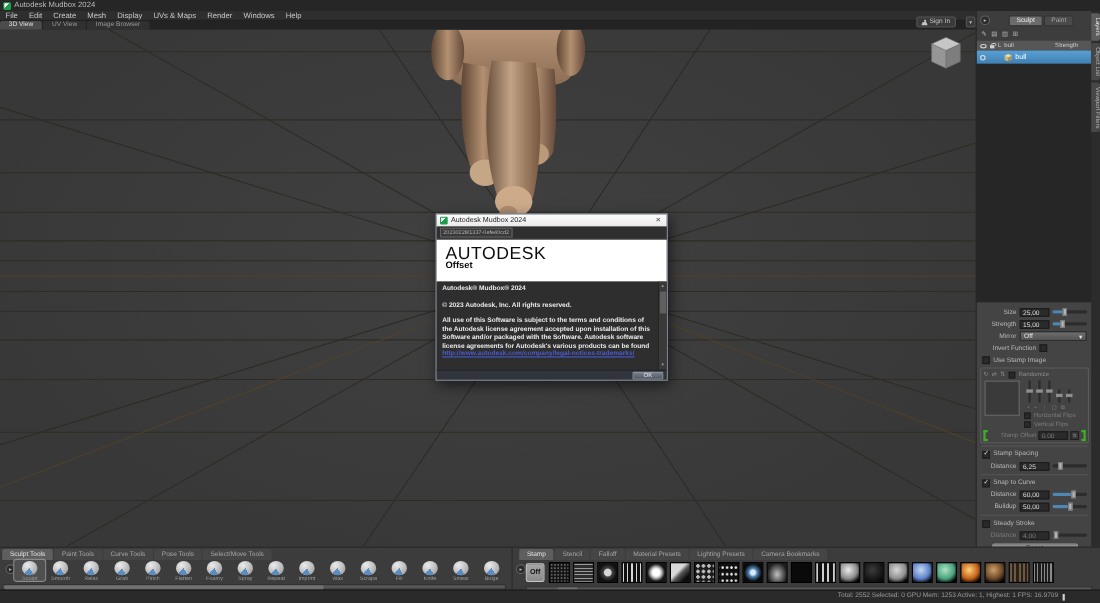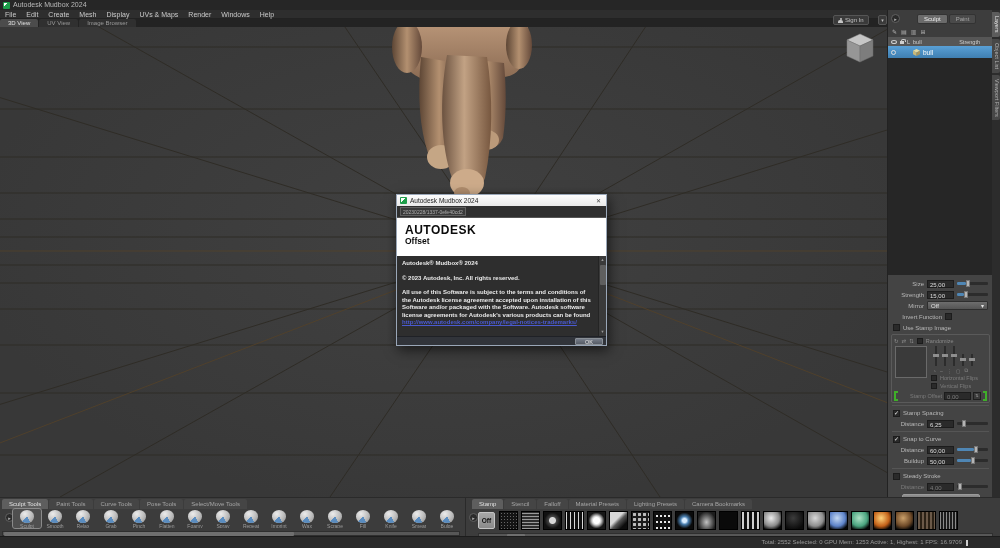--- a/index.html
+++ b/index.html
@@ -93,21 +93,21 @@
   .props-scroll .thumb{position:absolute;left:0;top:4px;width:5px;height:70px;background:#5d5d5d;border-radius:2px;}
   
   .dialog{position:absolute;left:396px;top:194px;width:211px;height:152px;background:#2e2e2e;
           border:1px solid #9aa7b8;box-shadow:2px 4px 12px rgba(0,0,0,.6);}
   .d-title{height:11px;background:linear-gradient(#fdfdfd,#e9e9e9);display:flex;align-items:center;gap:3px;padding:0 3px;}
   .d-title .t{font-size:6.5px;color:#1c1c1c;flex:1;white-space:nowrap;}
   .d-close{font-size:6px;color:#444;padding:0 2px;line-height:10px;}
   .d-ver{height:12px;background:#2f2f2f;border-bottom:1px solid #555;display:flex;align-items:center;padding:0 3px;}
   .d-ver span{font-size:5px;color:#b0b0b0;background:#3a3a3a;border:1px solid #606060;padding:0.5px 2px;line-height:6px;}
   .d-logo{height:38px;background:#fff;padding:7px 0 0 8px;}
-  .d-logo .a1{font-size:12px;font-weight:bold;color:#0c0c0c;letter-spacing:0.5px;line-height:11px;}
+  .d-logo .a1{font-size:16px;font-weight:normal;color:#0c0c0c;letter-spacing:0.5px;line-height:11px;}
   .d-logo .a2{font-size:8.5px;font-weight:bold;color:#0c0c0c;line-height:10px;}
   .d-text{position:relative;height:80px;background:#2e2e2e;overflow:hidden;}
   .d-text .inner{position:absolute;left:0;top:0;right:8px;padding:4px 3px 0 5px;font-size:6px;font-weight:bold;
                  color:#eaeaea;line-height:7.5px;}
   .d-text .inner p{margin:0 0 7px 0;}
   .d-link{color:#4a5ad0;text-decoration:underline;white-space:nowrap;}
   .d-scroll{position:absolute;right:0;top:0;width:8px;height:80px;background:#3a3a3a;border-left:1px solid #242424;}
   .d-scroll .ar{height:8px;font-size:4px;color:#999;text-align:center;line-height:8px;}
   .d-scroll .thumb{position:absolute;left:1px;top:9px;width:6px;height:20px;background:#5f5f5f;border-radius:1px;}
   .d-scroll .ar.down{position:absolute;bottom:0;left:0;right:0;}

